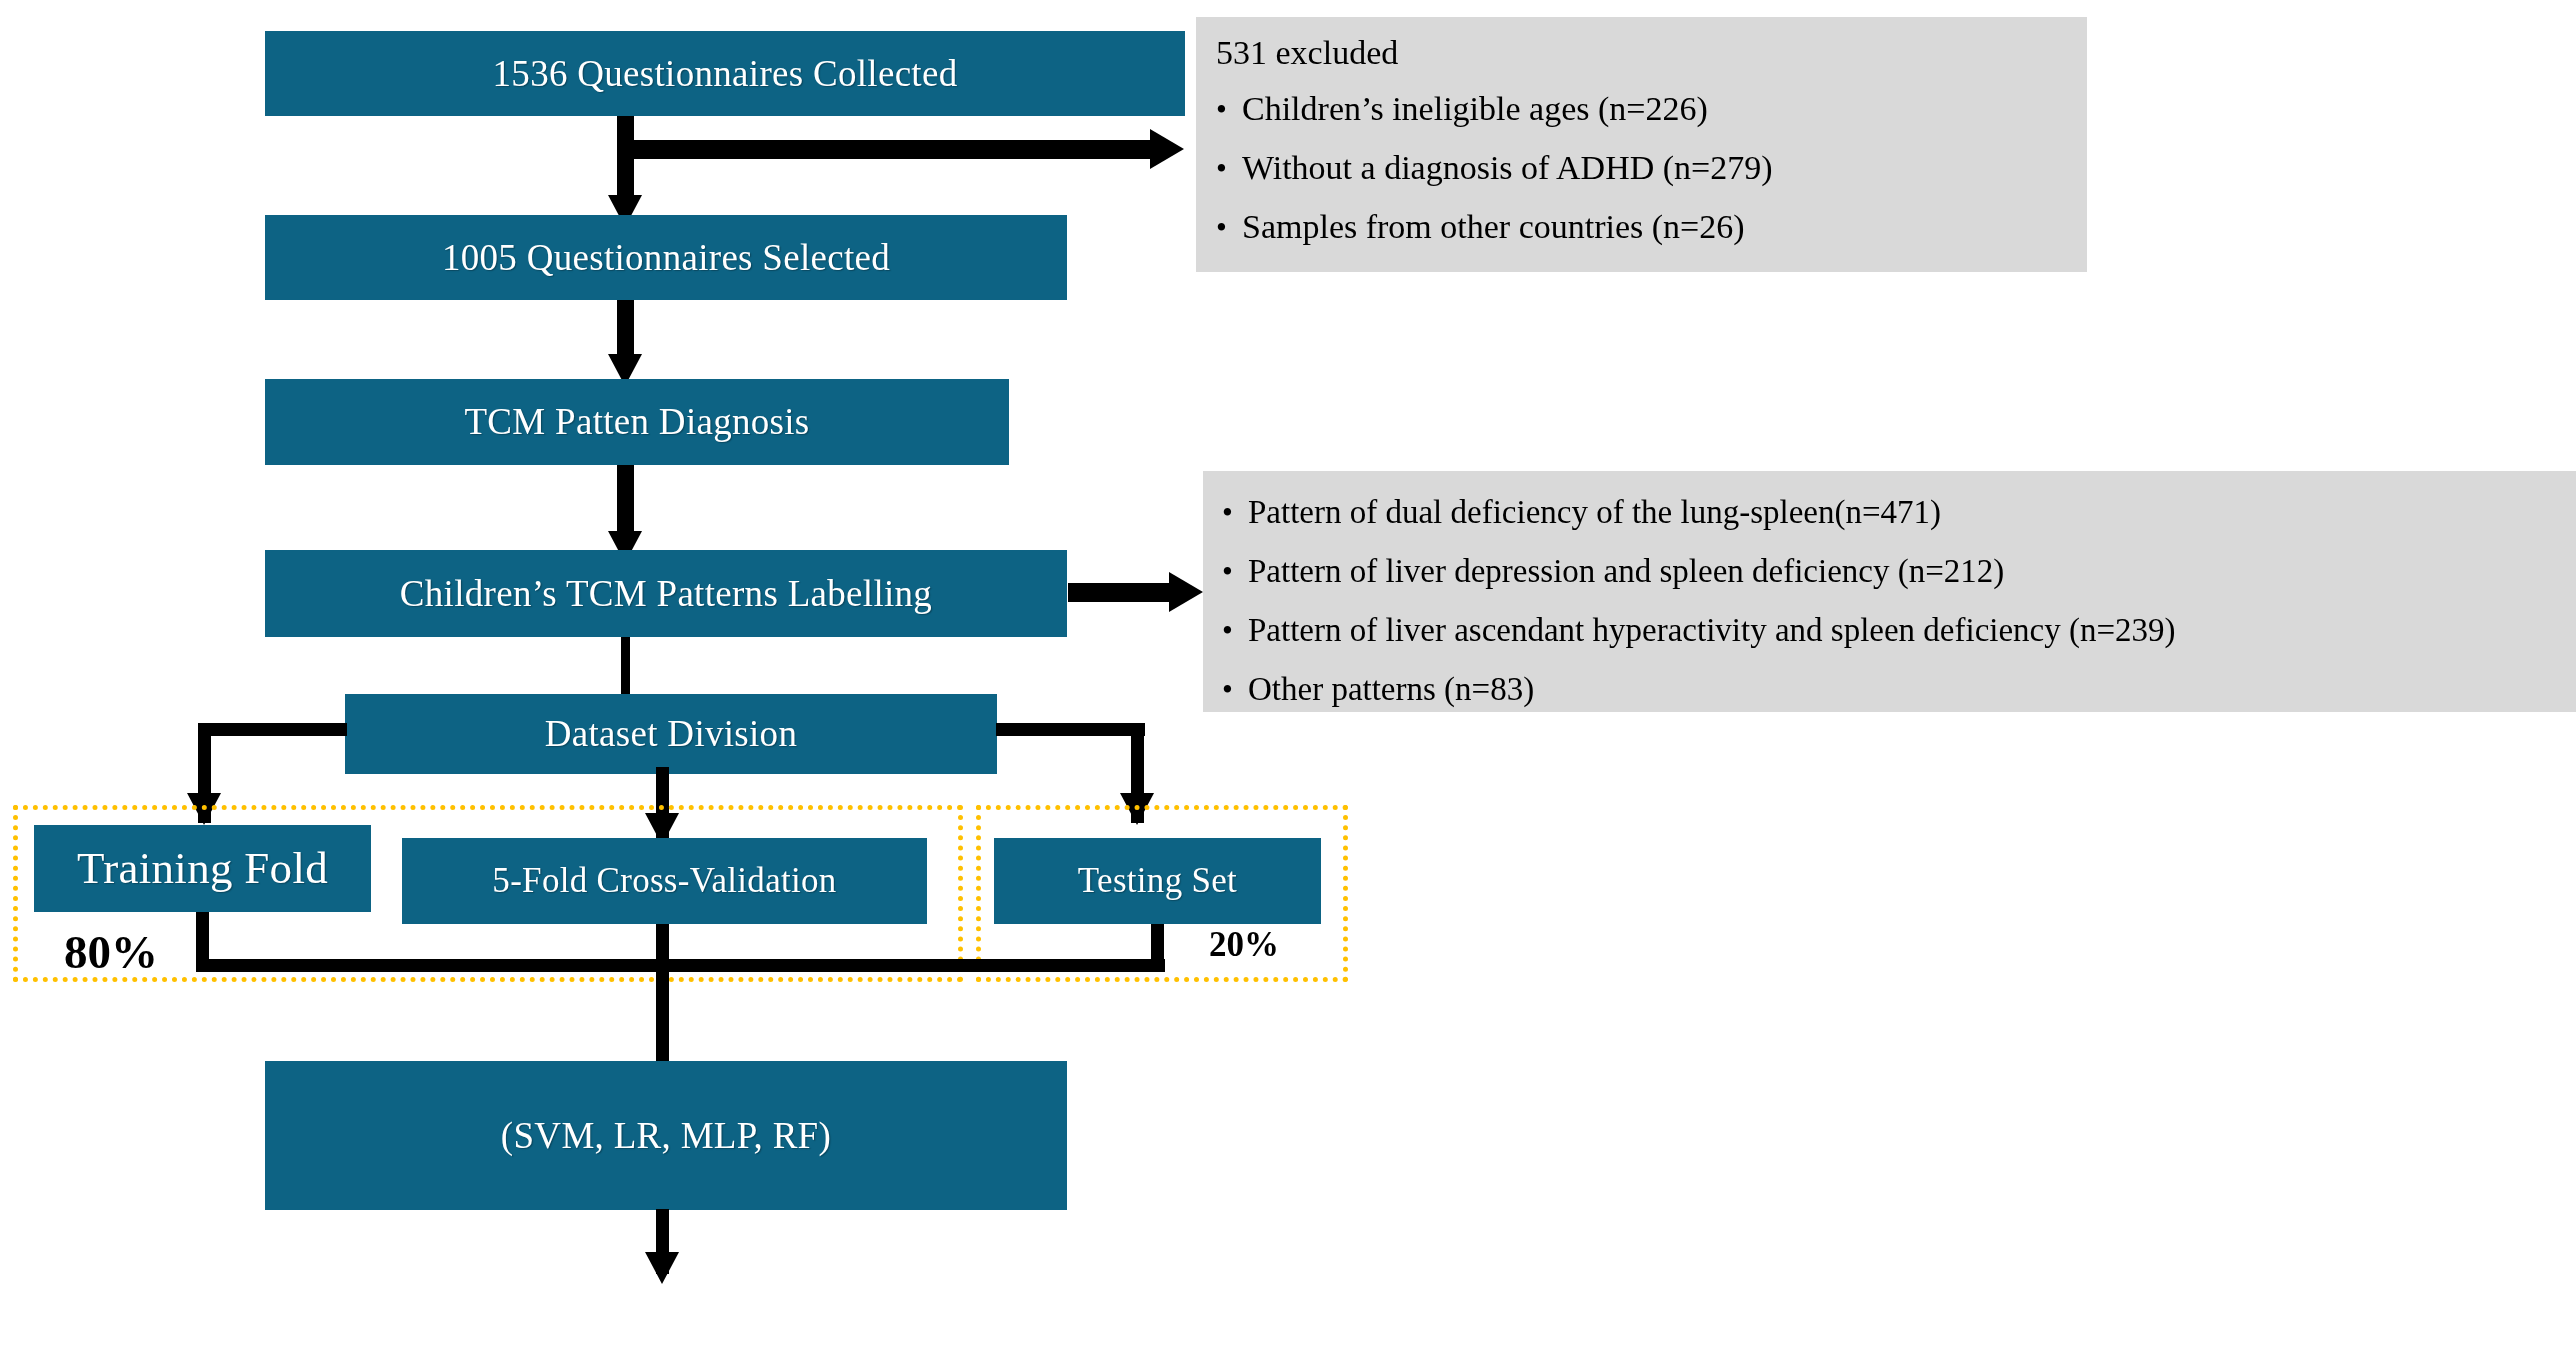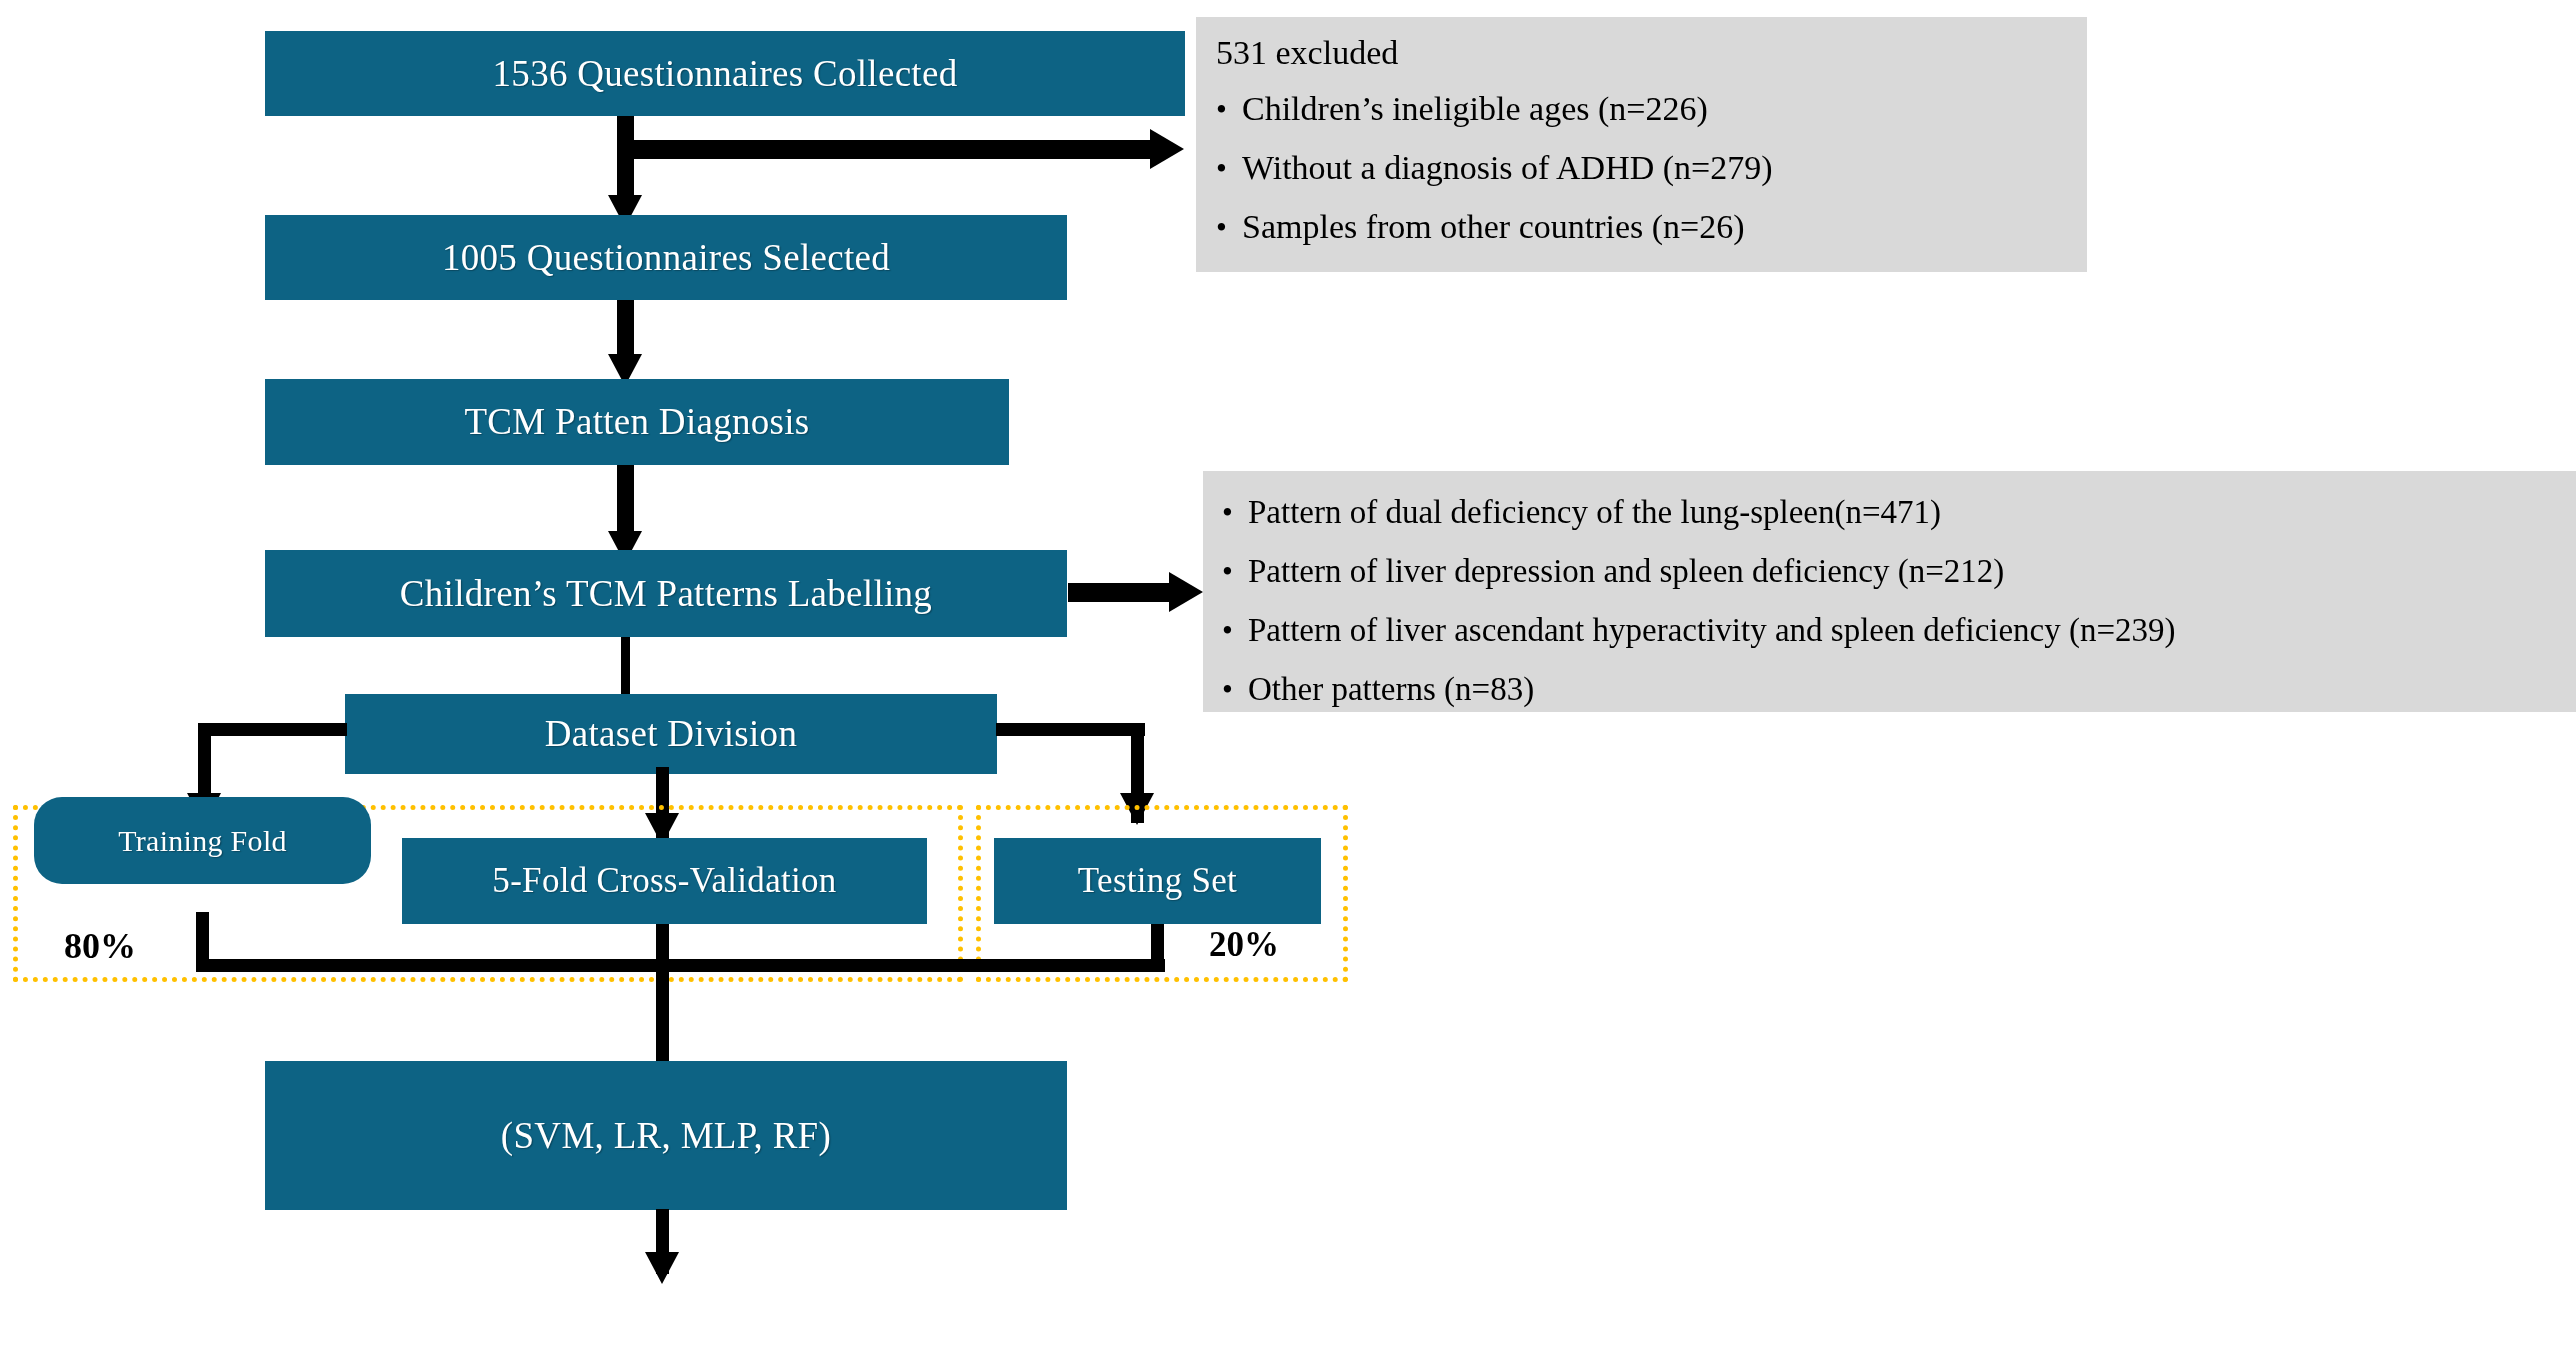--- a/index.html
+++ b/index.html
@@ -177,33 +177,33 @@
   <div class="hline" style="left:996px; top:723px; width:149px; height:13px;"></div>
   <div class="vline" style="left:1131px; top:723px; width:13px; height:100px;"></div>
   <div class="arrow-down" style="left:1120px; top:793px;"></div>
 
   <div class="vline" style="left:656px; top:767px; width:13px; height:77px;"></div>
   <div class="arrow-down" style="left:645px; top:813px;"></div>
 
   <div class="dotted" style="left:13px; top:805px; width:950px; height:177px;"></div>
   <div class="dotted" style="left:976px; top:805px; width:372px; height:177px;"></div>
 
-  <div class="tealbox" style="left:34px; top:797px; width:337px; height:87px; font-size:30px;border-radius:28px;">
+  <div class="tealbox" style="left:34px; top:825px; width:337px; height:87px; font-size:45px;">
     <span>Training Fold</span>
   </div>
 
   <div class="tealbox" style="left:402px; top:838px; width:525px; height:86px; font-size:35px;">
     <span>5-Fold Cross-Validation</span>
   </div>
 
   <div class="tealbox" style="left:994px; top:838px; width:327px; height:86px; font-size:35px;">
     <span>Testing Set</span>
   </div>
 
-  <div class="pct" style="left:64px; top:925px; font-size:36px;">80%</div>
+  <div class="pct" style="left:64px; top:925px; font-size:47px;">80%</div>
   <div class="pct" style="left:1209px; top:925px; font-size:35px;">20%</div>
 
   <div class="vline" style="left:196px; top:912px; width:13px; height:59px;"></div>
   <div class="vline" style="left:1151px; top:924px; width:13px; height:47px;"></div>
   <div class="hline" style="left:196px; top:959px; width:969px; height:13px;"></div>
 
   <div class="vline" style="left:656px; top:924px; width:13px; height:171px;"></div>
   <div class="arrow-down" style="left:645px; top:1062px;"></div>
 
   <div class="tealbox" style="left:265px; top:1061px; width:802px; height:149px; font-size:37px; flex-direction:column;">

